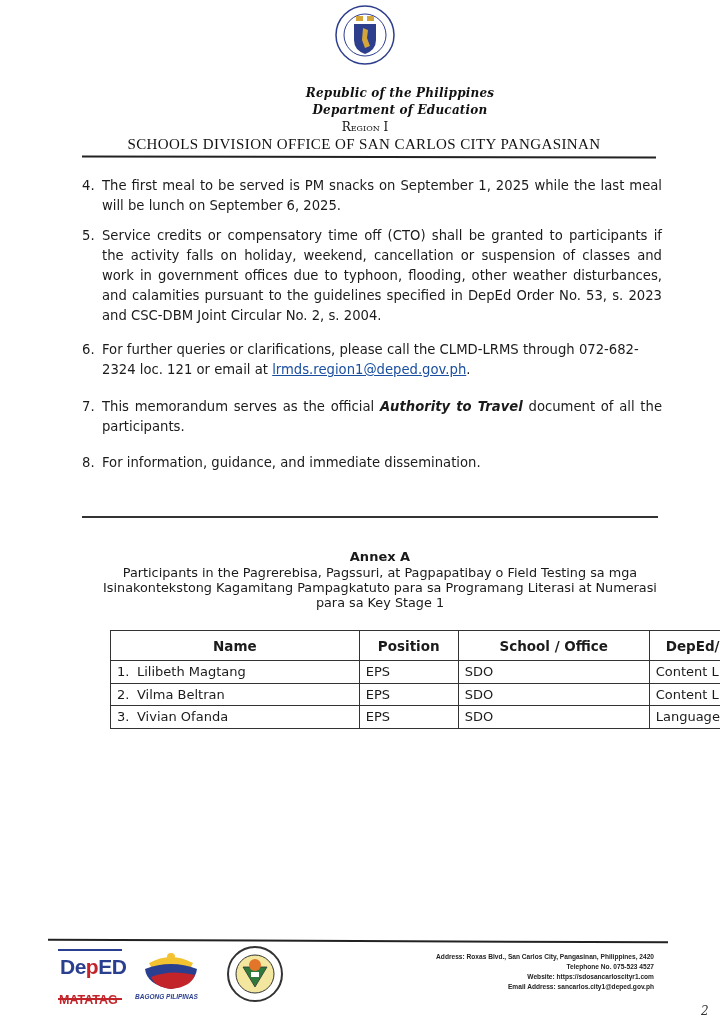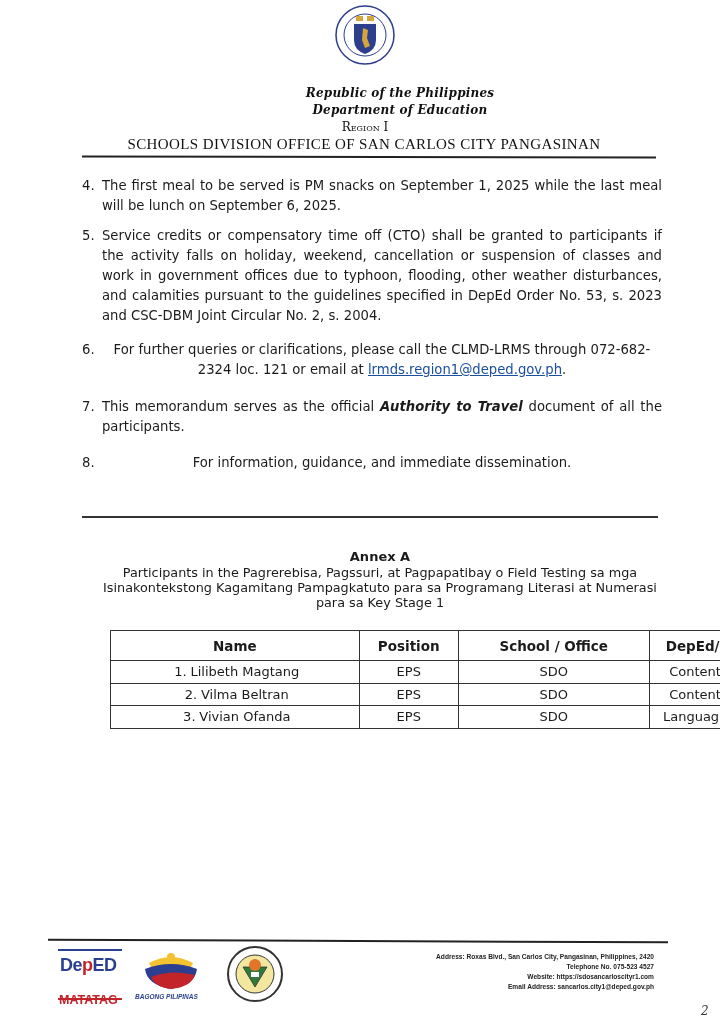--- a/index.html
+++ b/index.html
@@ -22,51 +22,51 @@
     .hdr-office {
       position: absolute; left: 0; width: 728px; text-align: center; top: 136px;
       font-family: "Liberation Serif", serif; font-size: 15px; color: #111; letter-spacing: 0.4px;
     }
     .hdr-rule { position: absolute; left: 82px; top: 156px; width: 574px; height: 2px; background: #222; transform: rotate(0.1deg); }
 
     
     .item { position: absolute; left: 82px; width: 580px; font-size: 13.2px; line-height: 20px; color: #1b1b1b; }
     .item .num { position: absolute; left: 0; top: 0; width: 20px; }
     .item .txt { margin-left: 20px; text-align: justify; }
-    .item .txt.left { text-align: center; }
+    .item .txt.left { text-align: left; }
     .item a { color: #1a4fa0; text-decoration: underline; }
     .item b { font-weight: bold; font-style: italic; }
 
     .mid-rule { position: absolute; left: 82px; top: 516px; width: 576px; height: 1.5px; background: #333; }
 
     
     .annex-title { position: absolute; left: 0; width: 760px; top: 549px; text-align: center; font-weight: bold; font-size: 13px; }
     .annex-sub { position: absolute; left: 0; width: 760px; top: 565px; text-align: center; font-size: 12.8px; line-height: 15px; }
 
     table.participants {
       position: absolute; left: 87px; top: 630px; width: 660px; border-collapse: collapse;
       font-size: 13px; color: #1b1b1b; margin-left: 23px;
     }
     table.participants th, table.participants td {
-      border: 1.5px solid #333; height: 22.5px; padding: 0 6px; text-align: center; font-weight: normal;
+      border: 1.5px solid #333; height: 22.5px; padding: 0 6px; text-align: left; font-weight: normal;
     }
     table.participants th { font-weight: bold; text-align: center; height: 30px; font-size: 13.5px; }
     .col-name { width: 211px; }
     .col-pos { width: 84px; }
     .col-school { width: 162px; }
     .col-area { width: 102px; }
     .rn { display: inline-block; width: 20px; }
 
     
     .foot-rule { position: absolute; left: 48px; top: 940px; width: 620px; height: 2px; background: #222; transform: rotate(0.25deg); }
     .logos { position: absolute; left: 56px; top: 945px; height: 70px; }
     .logo-deped { position: absolute; left: 0; top: 0; width: 70px; height: 58px; }
     .logo-bp { position: absolute; left: 75px; top: 0; width: 80px; height: 60px; }
     .logo-sdo { position: absolute; left: 170px; top: 0; width: 58px; height: 58px; }
-    .deped-word { position: absolute; left: 4px; top: 10px; font-family: "Liberation Sans", sans-serif; font-weight: bold; font-size: 18px; color: #2a3f8f; letter-spacing: -0.5px; }
+    .deped-word { position: absolute; left: 4px; top: 10px; font-family: "Liberation Sans", sans-serif; font-weight: bold; font-size: 21px; color: #2a3f8f; letter-spacing: -0.5px; }
     .deped-word .r { color: #c3242a; }
     .matatag-word { position: absolute; left: 3px; top: 48px; font-family: "Liberation Sans", sans-serif; font-weight: bold; font-size: 12.5px; color: #c3242a; }
     .bp-word { position: absolute; left: 4px; top: 48px; font-family: "Liberation Sans", sans-serif; font-weight: bold; font-size: 6.5px; color: #2a3f8f; font-style: italic; }
 
     .contact { position: absolute; right: 66px; top: 952px; text-align: right; font-family: "Liberation Sans", sans-serif; font-weight: bold; font-size: 6.6px; line-height: 10px; color: #222; }
     .page-num { position: absolute; left: 701px; top: 1004px; font-family: "DejaVu Serif", serif; font-size: 12px; color: #333; font-style: italic; }
   </style>
 </head>
 <body>
 

